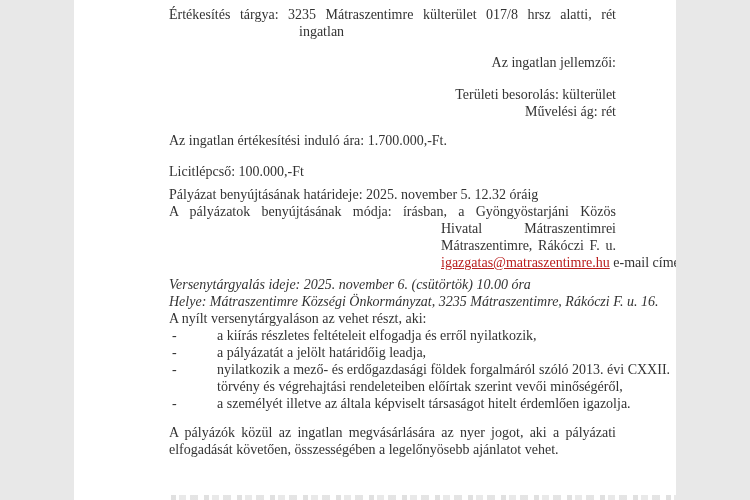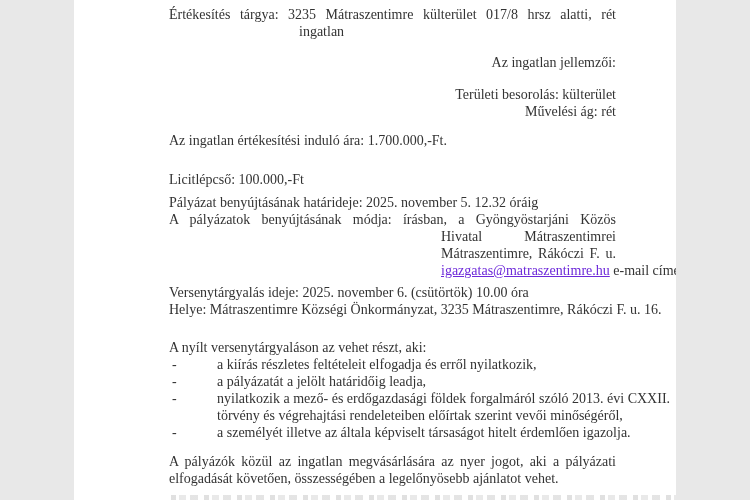--- a/index.html
+++ b/index.html
@@ -16,30 +16,30 @@
   }
   .content{padding:6px 60px 0 95px;}
   .line{white-space:nowrap;}
   
   .jline{text-align:justify;text-align-last:justify;white-space:normal;overflow:hidden;max-height:17px;}
   .ind130{margin-left:130px;}
   .ind272{margin-left:272px;}
   .block-subject{margin-bottom:14px;}
   .block-features-heading{margin-bottom:15px;text-align:right;}
   .block-features{margin-bottom:12px;text-align:right;}
-  .block-price{margin-bottom:22px;}
+  .block-price{margin-bottom:14px;}
   .block-bidstep{margin-bottom:6px;}
   .block-submission{margin-bottom:5px;}
-  .block-auction{margin-bottom:21px;}
+  .block-auction{font-style:italic;}
   .block-participation{margin-bottom:12px;}
   .bullet{display:flex;}
   .bullet .dash{flex:0 0 48px;padding-left:3px;box-sizing:border-box;}
   .bullet .btext{flex:1 1 auto;white-space:nowrap;}
   .bullet-cont{margin-left:48px;text-align:center;}
-  a.email{color:#6d28d9;text-decoration:underline;cursor:pointer;}
+  a.email{color:#b91c1c;text-decoration:underline;cursor:pointer;}
   
   .cutoff{
     position:absolute;
     left:97px;top:495px;
     width:590px;height:5px;
     background:repeating-linear-gradient(90deg,
       rgba(60,60,60,.35) 0 5px, rgba(0,0,0,0) 5px 8px,
       rgba(60,60,60,.25) 8px 15px, rgba(0,0,0,0) 15px 19px,
       rgba(60,60,60,.30) 19px 27px, rgba(0,0,0,0) 27px 33px);
     opacity:.45;

